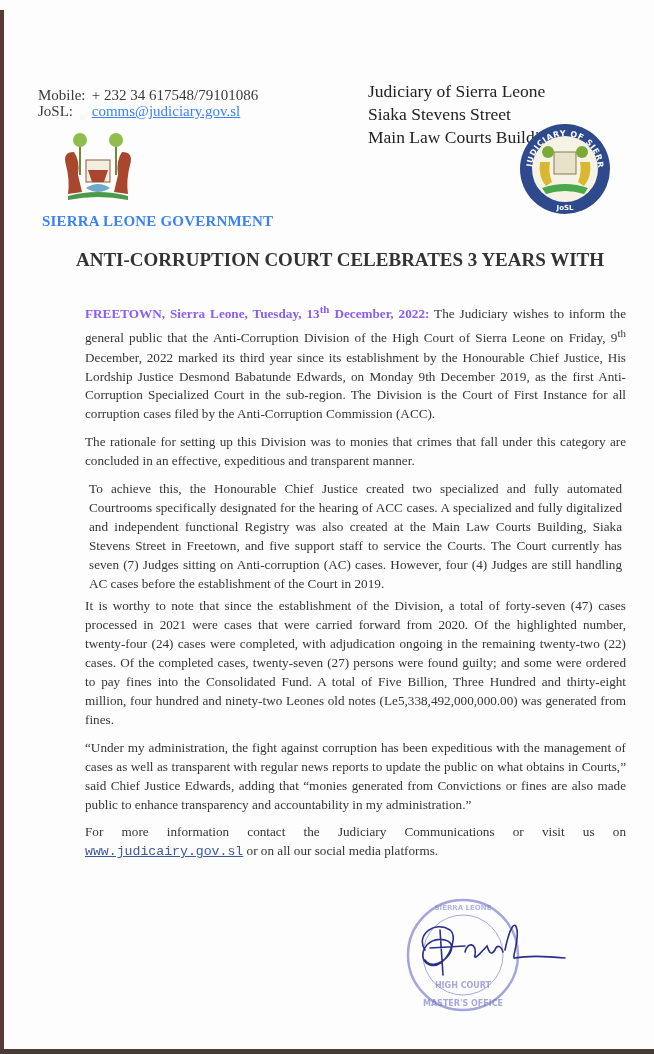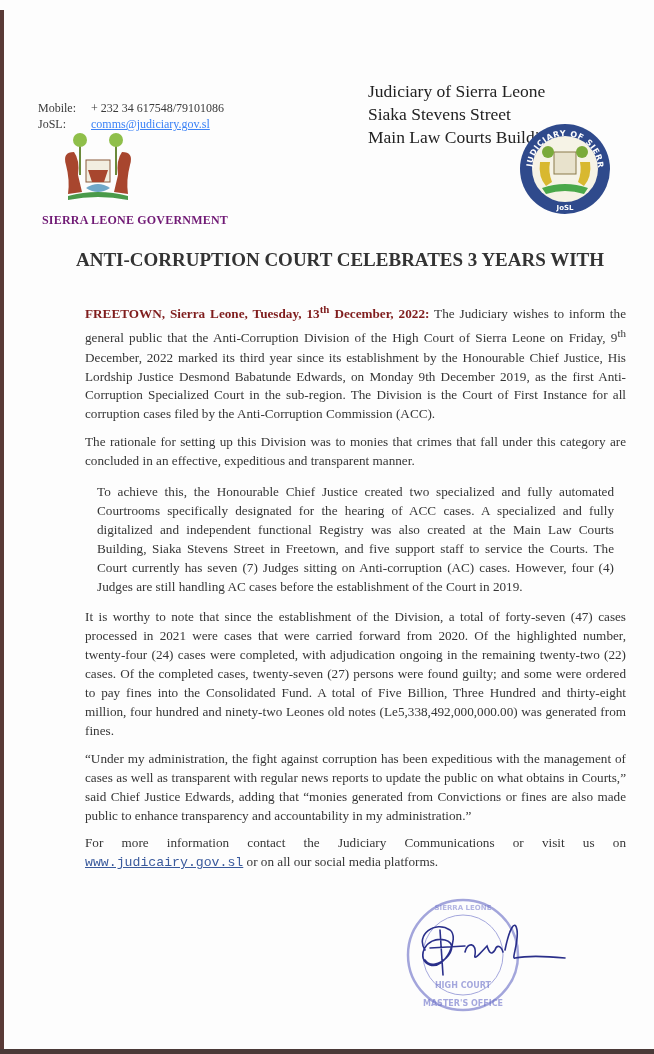--- a/index.html
+++ b/index.html
@@ -4,32 +4,32 @@
 <style>
   html, body { margin:0; padding:0; }
   body {
     width:654px; height:1054px; position:relative; overflow:hidden;
     background:#fdfdfd;
     font-family:"Liberation Serif", "DejaVu Serif", serif;
     color:#2b2b2b;
   }
   .edge-left { position:absolute; left:0; top:10px; width:4px; height:1040px; background:#5a3a36; }
   .edge-bottom { position:absolute; left:0; bottom:0; width:654px; height:5px; background:#4a3a38; }
-  .contact { position:absolute; left:38px; top:100px; font-size:12px; line-height:16px; color:#3a3a3a; }
+  .contact { position:absolute; left:38px; top:87px; font-size:15px; line-height:16px; color:#3a3a3a; }
   .contact .lbl { display:inline-block; width:50px; }
   .contact a { color:#3b82f6; text-decoration:underline; }
   .addr { position:absolute; left:368px; top:80px; font-size:17.5px; line-height:23px; color:#222; }
   .coat { position:absolute; left:58px; top:130px; width:80px; height:80px; }
   .seal { position:absolute; left:518px; top:122px; width:94px; height:94px; }
-  .gov { position:absolute; left:42px; top:213px; font-size:12px; font-weight:bold; letter-spacing:0.2px; color:#701a75; }
+  .gov { position:absolute; left:42px; top:213px; font-size:15px; font-weight:bold; letter-spacing:0.2px; color:#3b82f6; }
   .headline { position:absolute; left:60px; top:249px; width:560px; text-align:center; font-weight:bold; font-size:19px; line-height:21px; color:#333; }
   .body { position:absolute; left:85px; top:300px; width:541px; font-size:13.2px; line-height:18.9px; text-align:justify; color:#353535; }
   .body p { margin:0 0 9px 0; }
-  .body p.tight { margin:12px; }
-  .body b { color:#7f1d1d; }
+  .body p.tight { margin:4px; }
+  .body b { color:#8b5cf6; }
   .body a { color:#3a5a9c; text-decoration:underline;font-family:Liberation Mono, monospace; }
   .stamp { position:absolute; left:405px; top:880px; width:165px; height:135px; pointer-events:none; }
 </style>
 </head>
 <body>
 
 <div class="edge-left"></div>
 <div class="edge-bottom"></div>
 
 <div class="contact">

